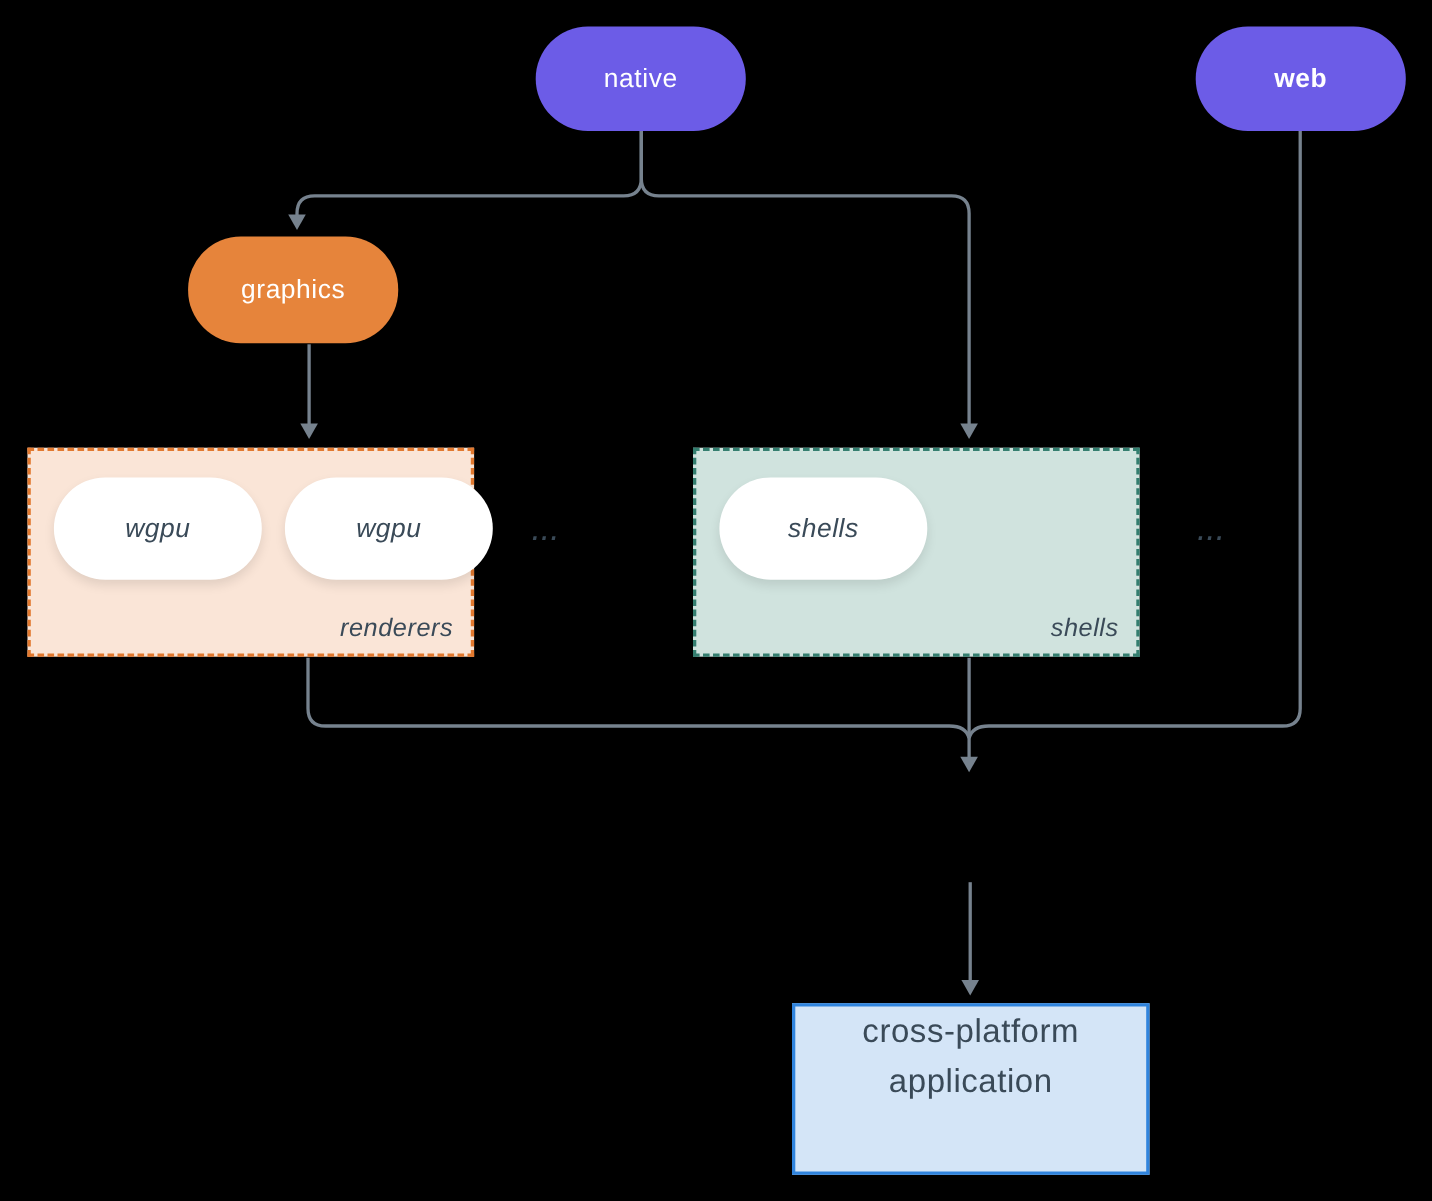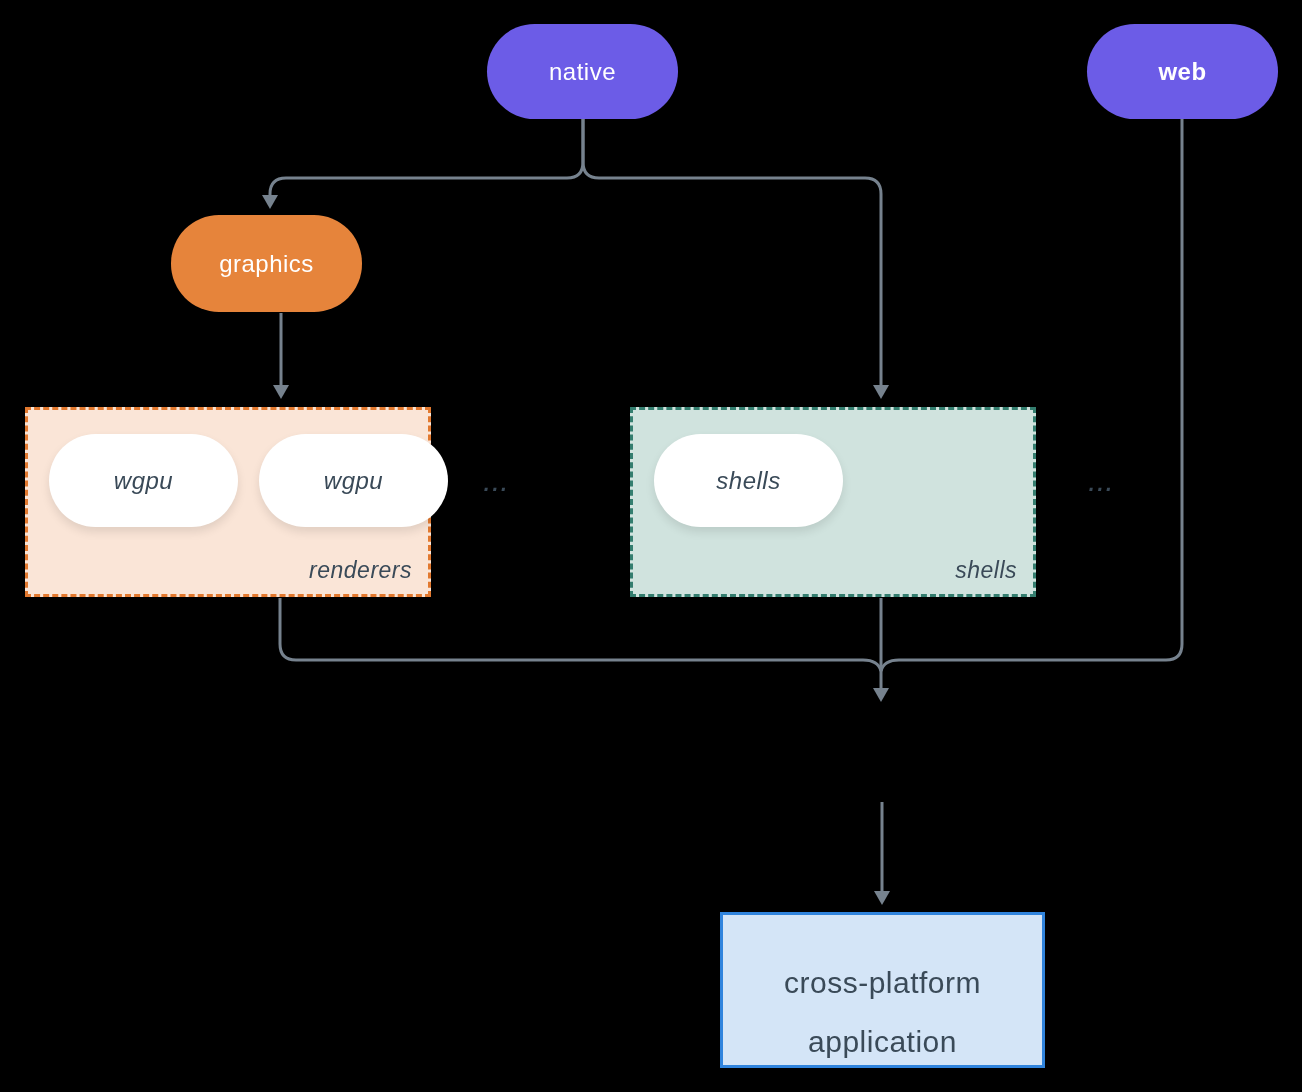--- a/index.html
+++ b/index.html
@@ -93,27 +93,26 @@
     color: var(--text_dark);
     letter-spacing: 0.5px;
   }
   .app-box {
     position: absolute;
     left: 720px; top: 912px;
     width: 325px; height: 156px;
     background: var(--app_fill);
     border: 3px solid var(--app_border);
     display: flex; flex-direction: column;
-    align-items: center; justify-content: flex-end;
+    align-items: center; justify-content: flex-start;
     color: var(--text_dark);
     font-size: 30px;
     line-height: 46px;
     letter-spacing: 0.5px;
     text-align: center;
-    gap: 13px;
   }
 </style>
 </head>
 <body>
 
 <div class="canvas">
 
   <svg class="connectors" viewBox="0 0 1302 1092" xmlns="http://www.w3.org/2000/svg">
 
     <path d="M 583 119 L 583 162 Q 583 178 567 178 L 286 178 Q 270 178 270 194 L 270 196"></path>

